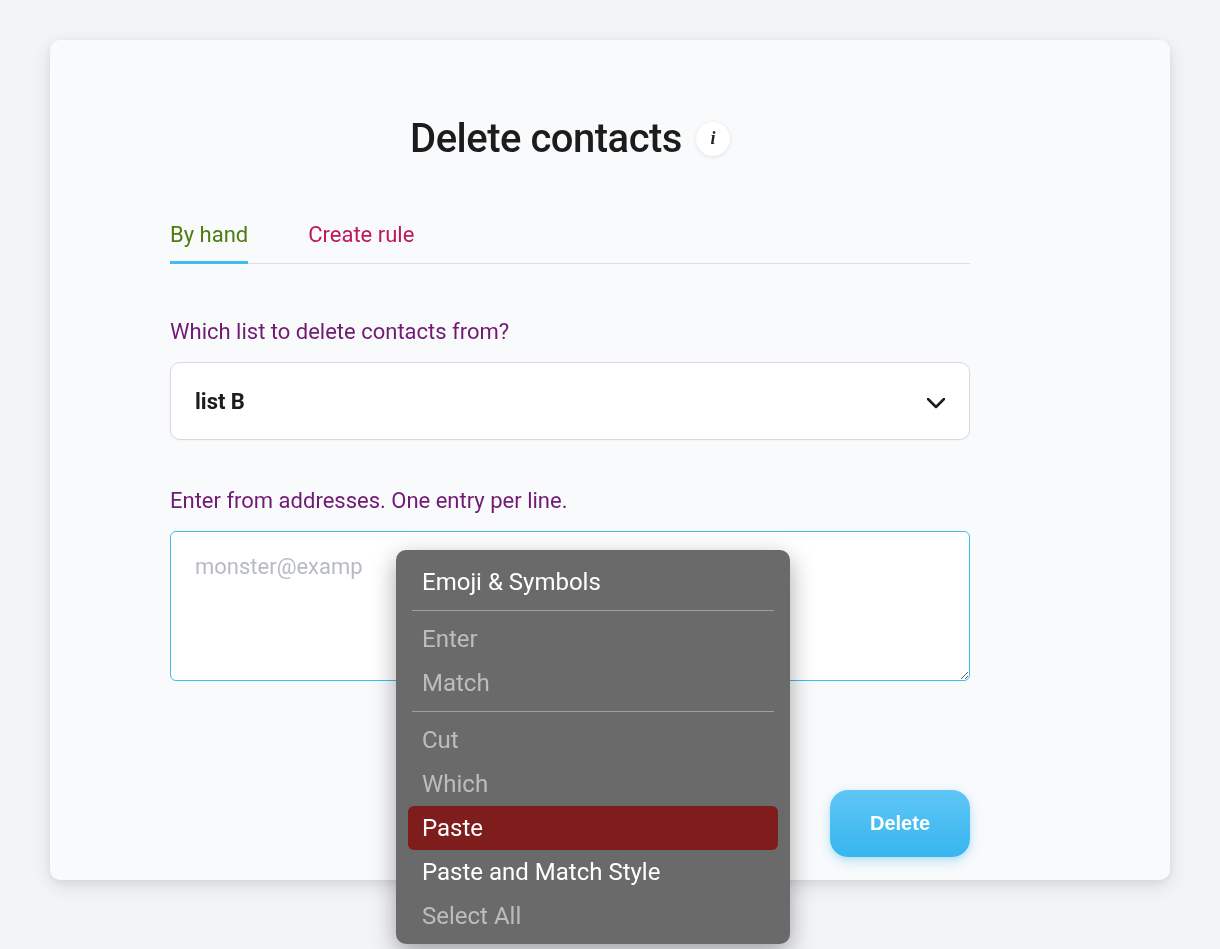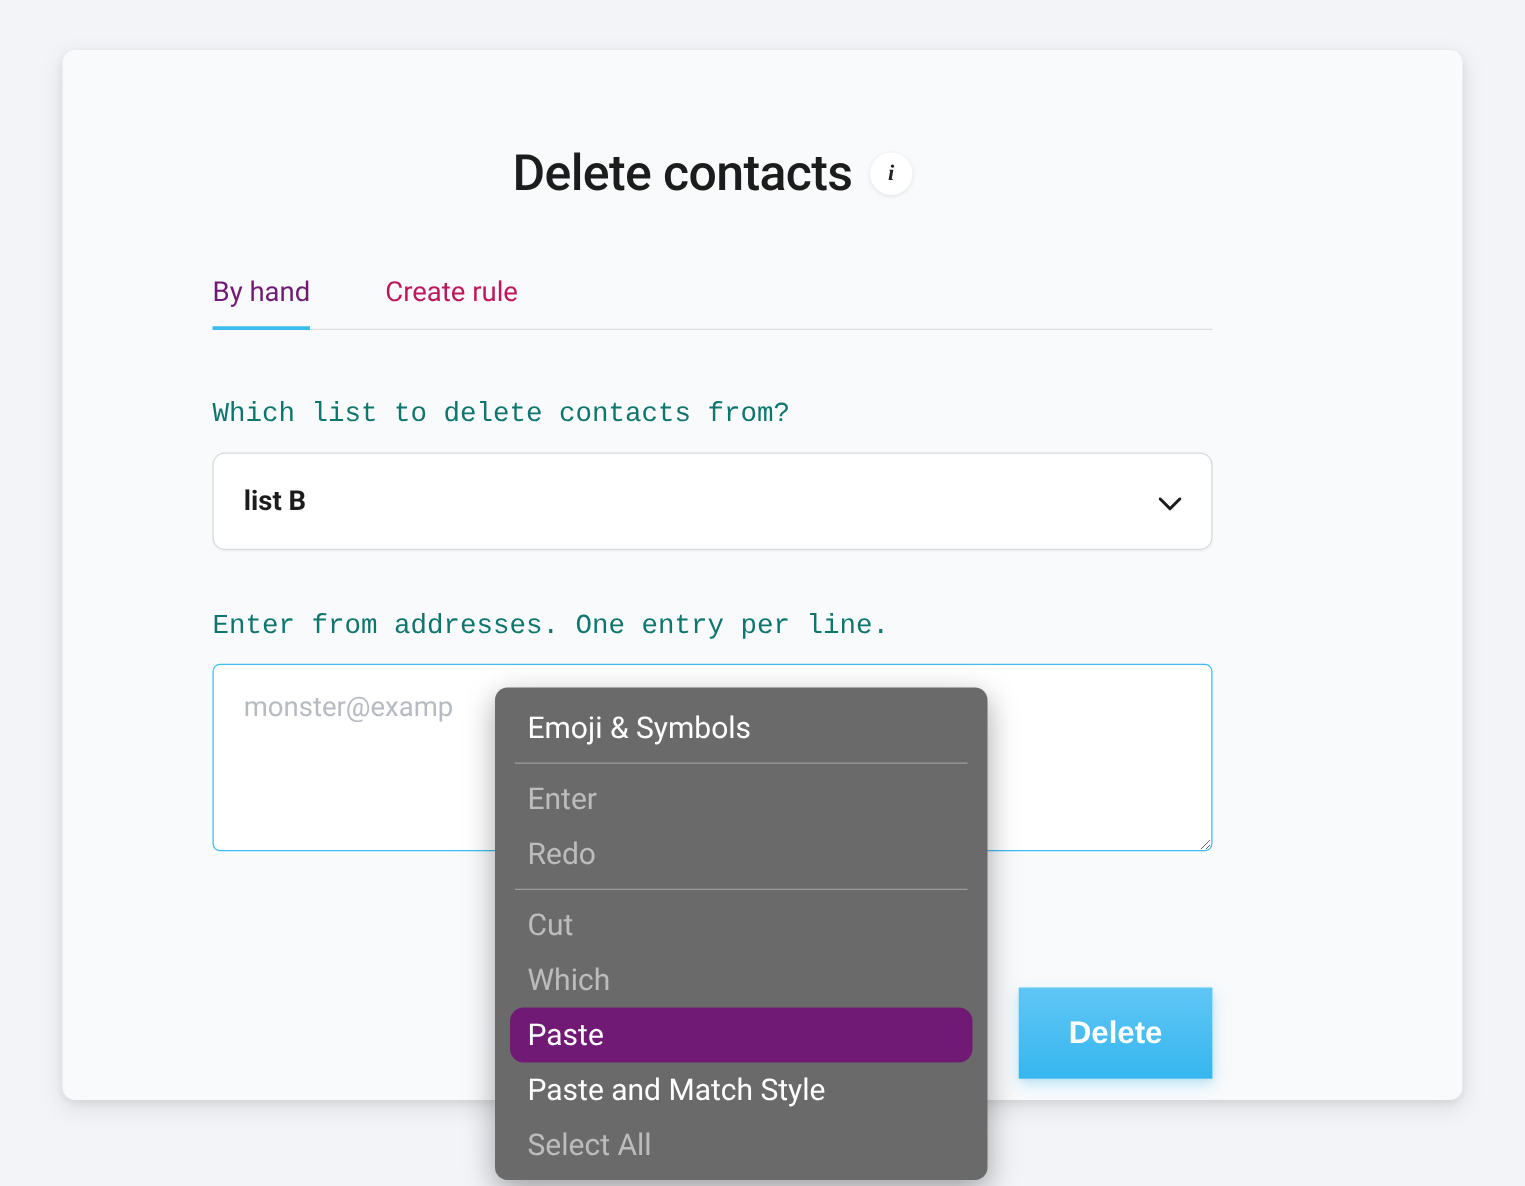--- a/index.html
+++ b/index.html
@@ -58,30 +58,29 @@
 .tab {
   font-size: 22px;
   padding: 0 0 14px 0;
   margin-right: 60px;
   color: #be185d;
   border-bottom: 3px solid transparent;
   margin-bottom: -1px;
   cursor: pointer;
 }
 .tab.active {
-  color: #701a75;
+  color: #4d7c0f;
   border-bottom-color: #3dbcf2;
   text-align: center;
 }
 .field-label {
   font-size: 22px;
-  color: #0f766e;
+  color: #701a75;
   margin-top: 55px;
   margin-bottom: 18px;
-  font-family: Liberation Mono, monospace;
 }
 .select-box {
   position: relative;
   background: #ffffff;
   border: 1px solid #d8d9dc;
   border-radius: 10px;
   height: 78px;
   display: flex;
   align-items: center;
   padding: 0 24px;
@@ -127,24 +126,24 @@
 }
 .cancel-link {
   color: #0079a1;
   font-size: 22px;
   font-weight: 700;
   cursor: pointer;
 }
 .delete-btn {
   background: linear-gradient(180deg, #5fc6f5 0%, #36b6ef 100%);
   color: #ffffff;
-  font-size: 25px;
+  font-size: 20px;
   font-weight: 700;
   border: none;
-  border-radius: 0;
+  border-radius: 18px;
   padding: 22px 40px;
   cursor: pointer;
   box-shadow: 0 4px 12px rgba(58,188,241,0.35), 0 2px 4px rgba(0,0,0,0.06);
 }
 .context-menu {
   position: absolute;
   left: 396px;
   top: 550px;
   width: 394px;
   background: #6a6a6a;
@@ -156,22 +155,21 @@
   font-size: 24px;
   color: #ffffff;
   padding: 8px 14px;
   border-radius: 6px;
   cursor: pointer;
 }
 .menu-item.disabled {
   color: rgba(255,255,255,0.55);
 }
 .menu-item.highlight {
-  background: #701a75;
-  border-radius: 11px;
+  background: #7f1d1d;
 }
 .menu-divider {
   height: 1px;
   background: rgba(255,255,255,0.35);
   margin: 6px 4px;
 }
 </style>
 </head>
 <body>
 
@@ -204,20 +202,20 @@
     <span class="cancel-link">Cancel</span>
     <button class="delete-btn">Delete</button>
   </div>
 
 </div>
 
 <div class="context-menu">
   <div class="menu-item">Emoji &amp; Symbols</div>
   <div class="menu-divider"></div>
   <div class="menu-item disabled">Enter</div>
-  <div class="menu-item disabled">Redo</div>
+  <div class="menu-item disabled">Match</div>
   <div class="menu-divider"></div>
   <div class="menu-item disabled">Cut</div>
   <div class="menu-item disabled">Which</div>
   <div class="menu-item highlight">Paste</div>
   <div class="menu-item">Paste and Match Style</div>
   <div class="menu-item disabled">Select All</div>
 </div>
 
 </body></html>

